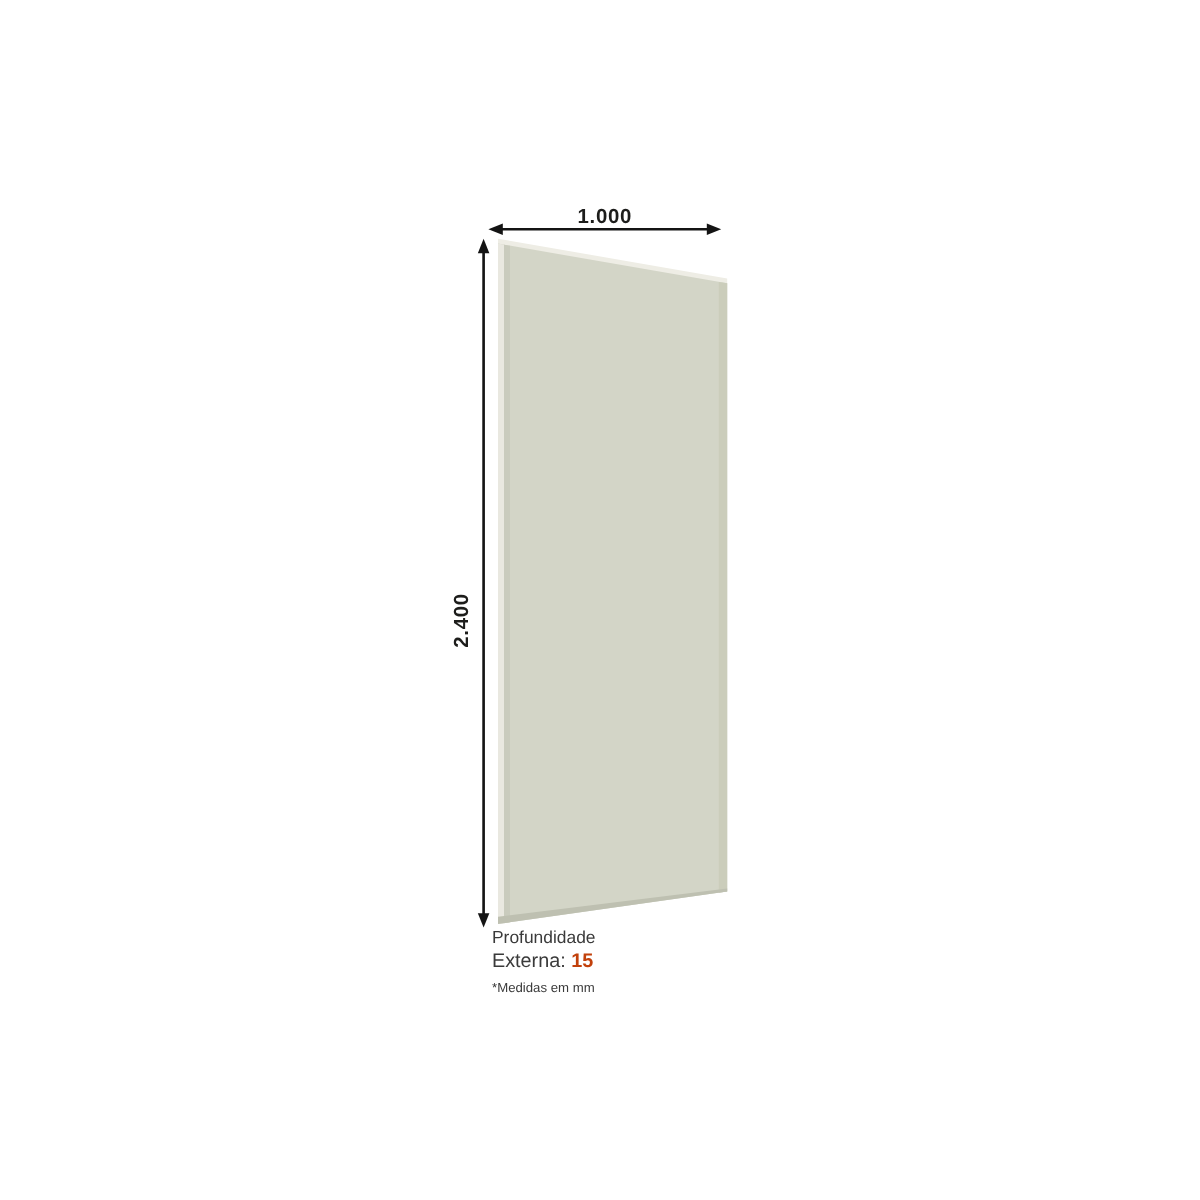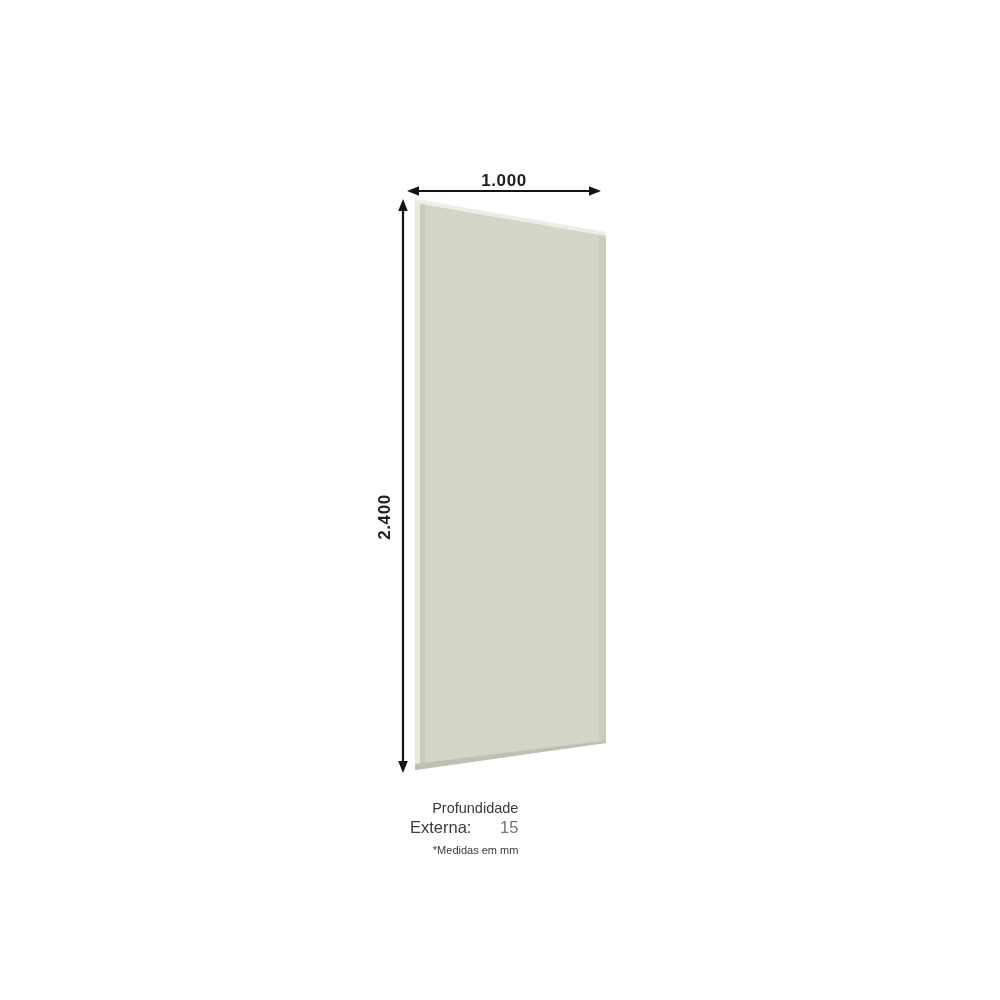--- a/index.html
+++ b/index.html
@@ -24,39 +24,37 @@
   }
   .dim-label {
     font-family: "Liberation Sans", sans-serif;
     font-weight: 700;
     font-size: 17px;
     letter-spacing: 0.6px;
   }
   .depth-note {
     position: absolute;
     left: 410px;
-    top: 800px;
+    top: 774px;
     color: #3a3a3a;
     line-height: 1.18;
     white-space: nowrap;
-    text-align: right;
   }
   .depth-title {
     font-size: 14.5px;
     font-weight: 500;
   }
   .depth-line2 {
     font-size: 16.5px;
     font-weight: 400;
     margin-top: 1px;
   }
   .depth-line2 b {
-    font-weight: 400;
-    color: #737373;
-    margin-left: 24px;
+    font-weight: 700;
+    color: #c2410c;
   }
   .footnote {
     font-size: 11px;
     font-weight: 500;
     margin-top: 6px;
   }
 </style>
 </head>
 <body>
 

